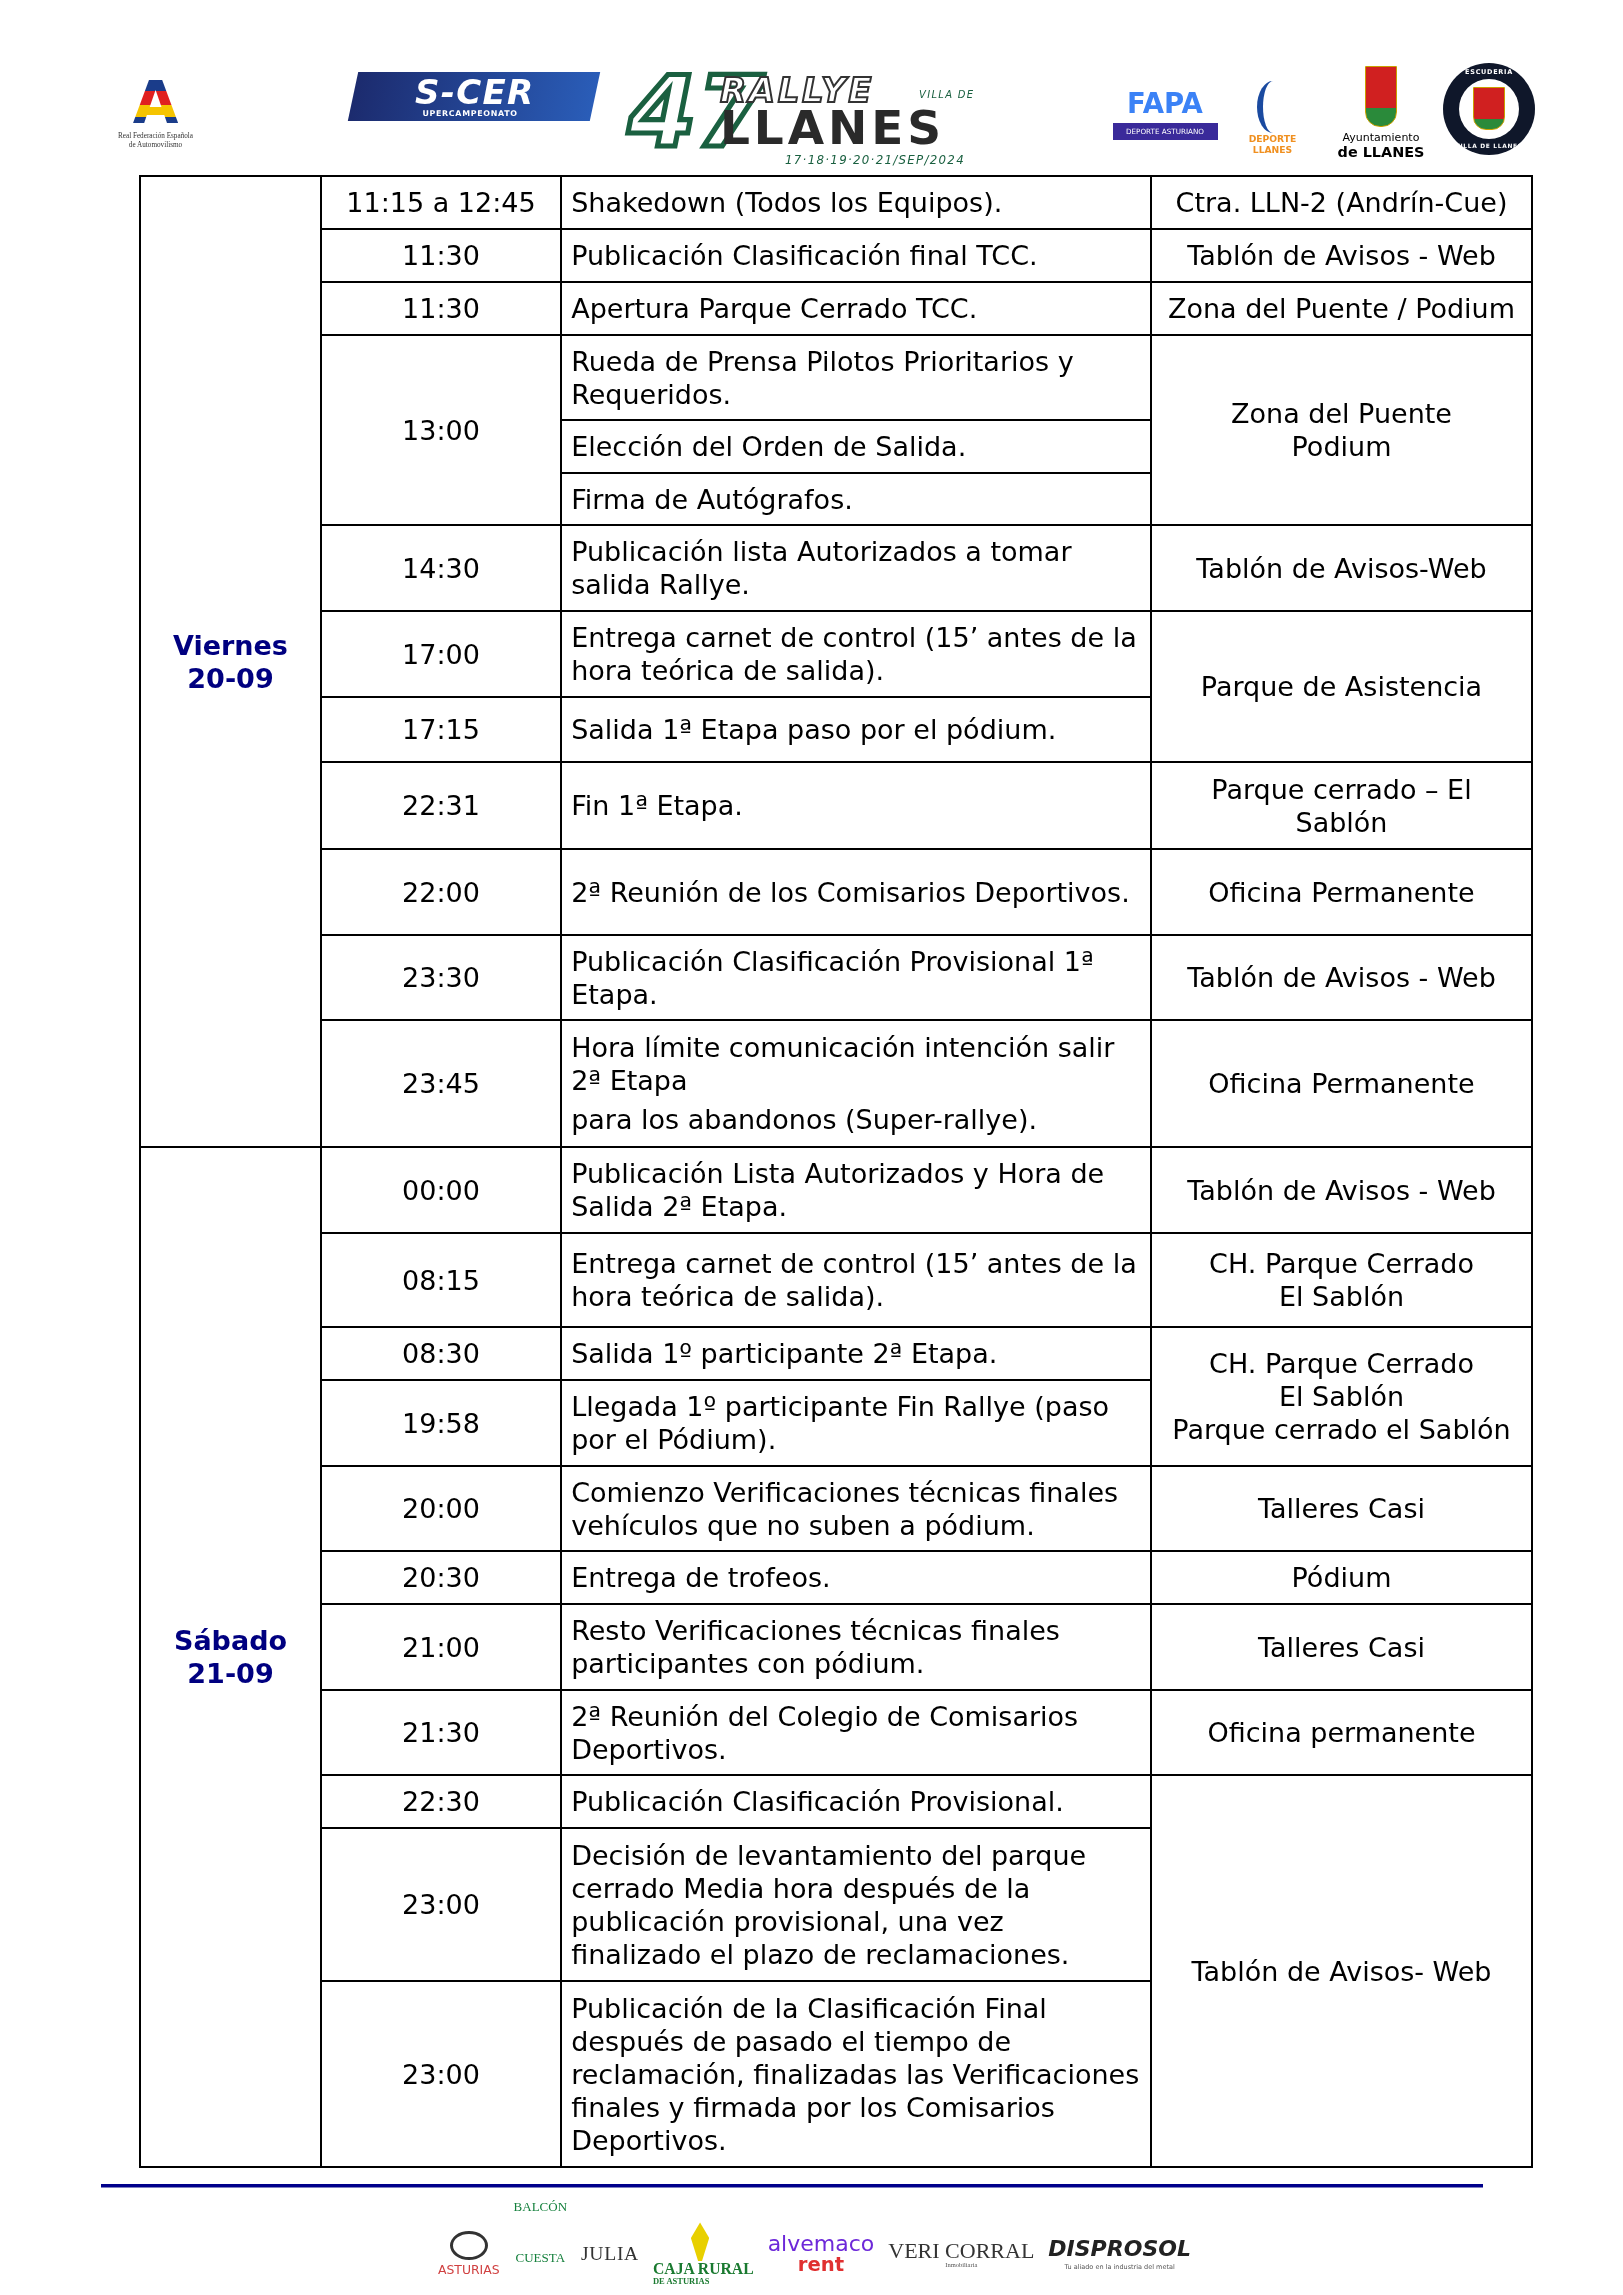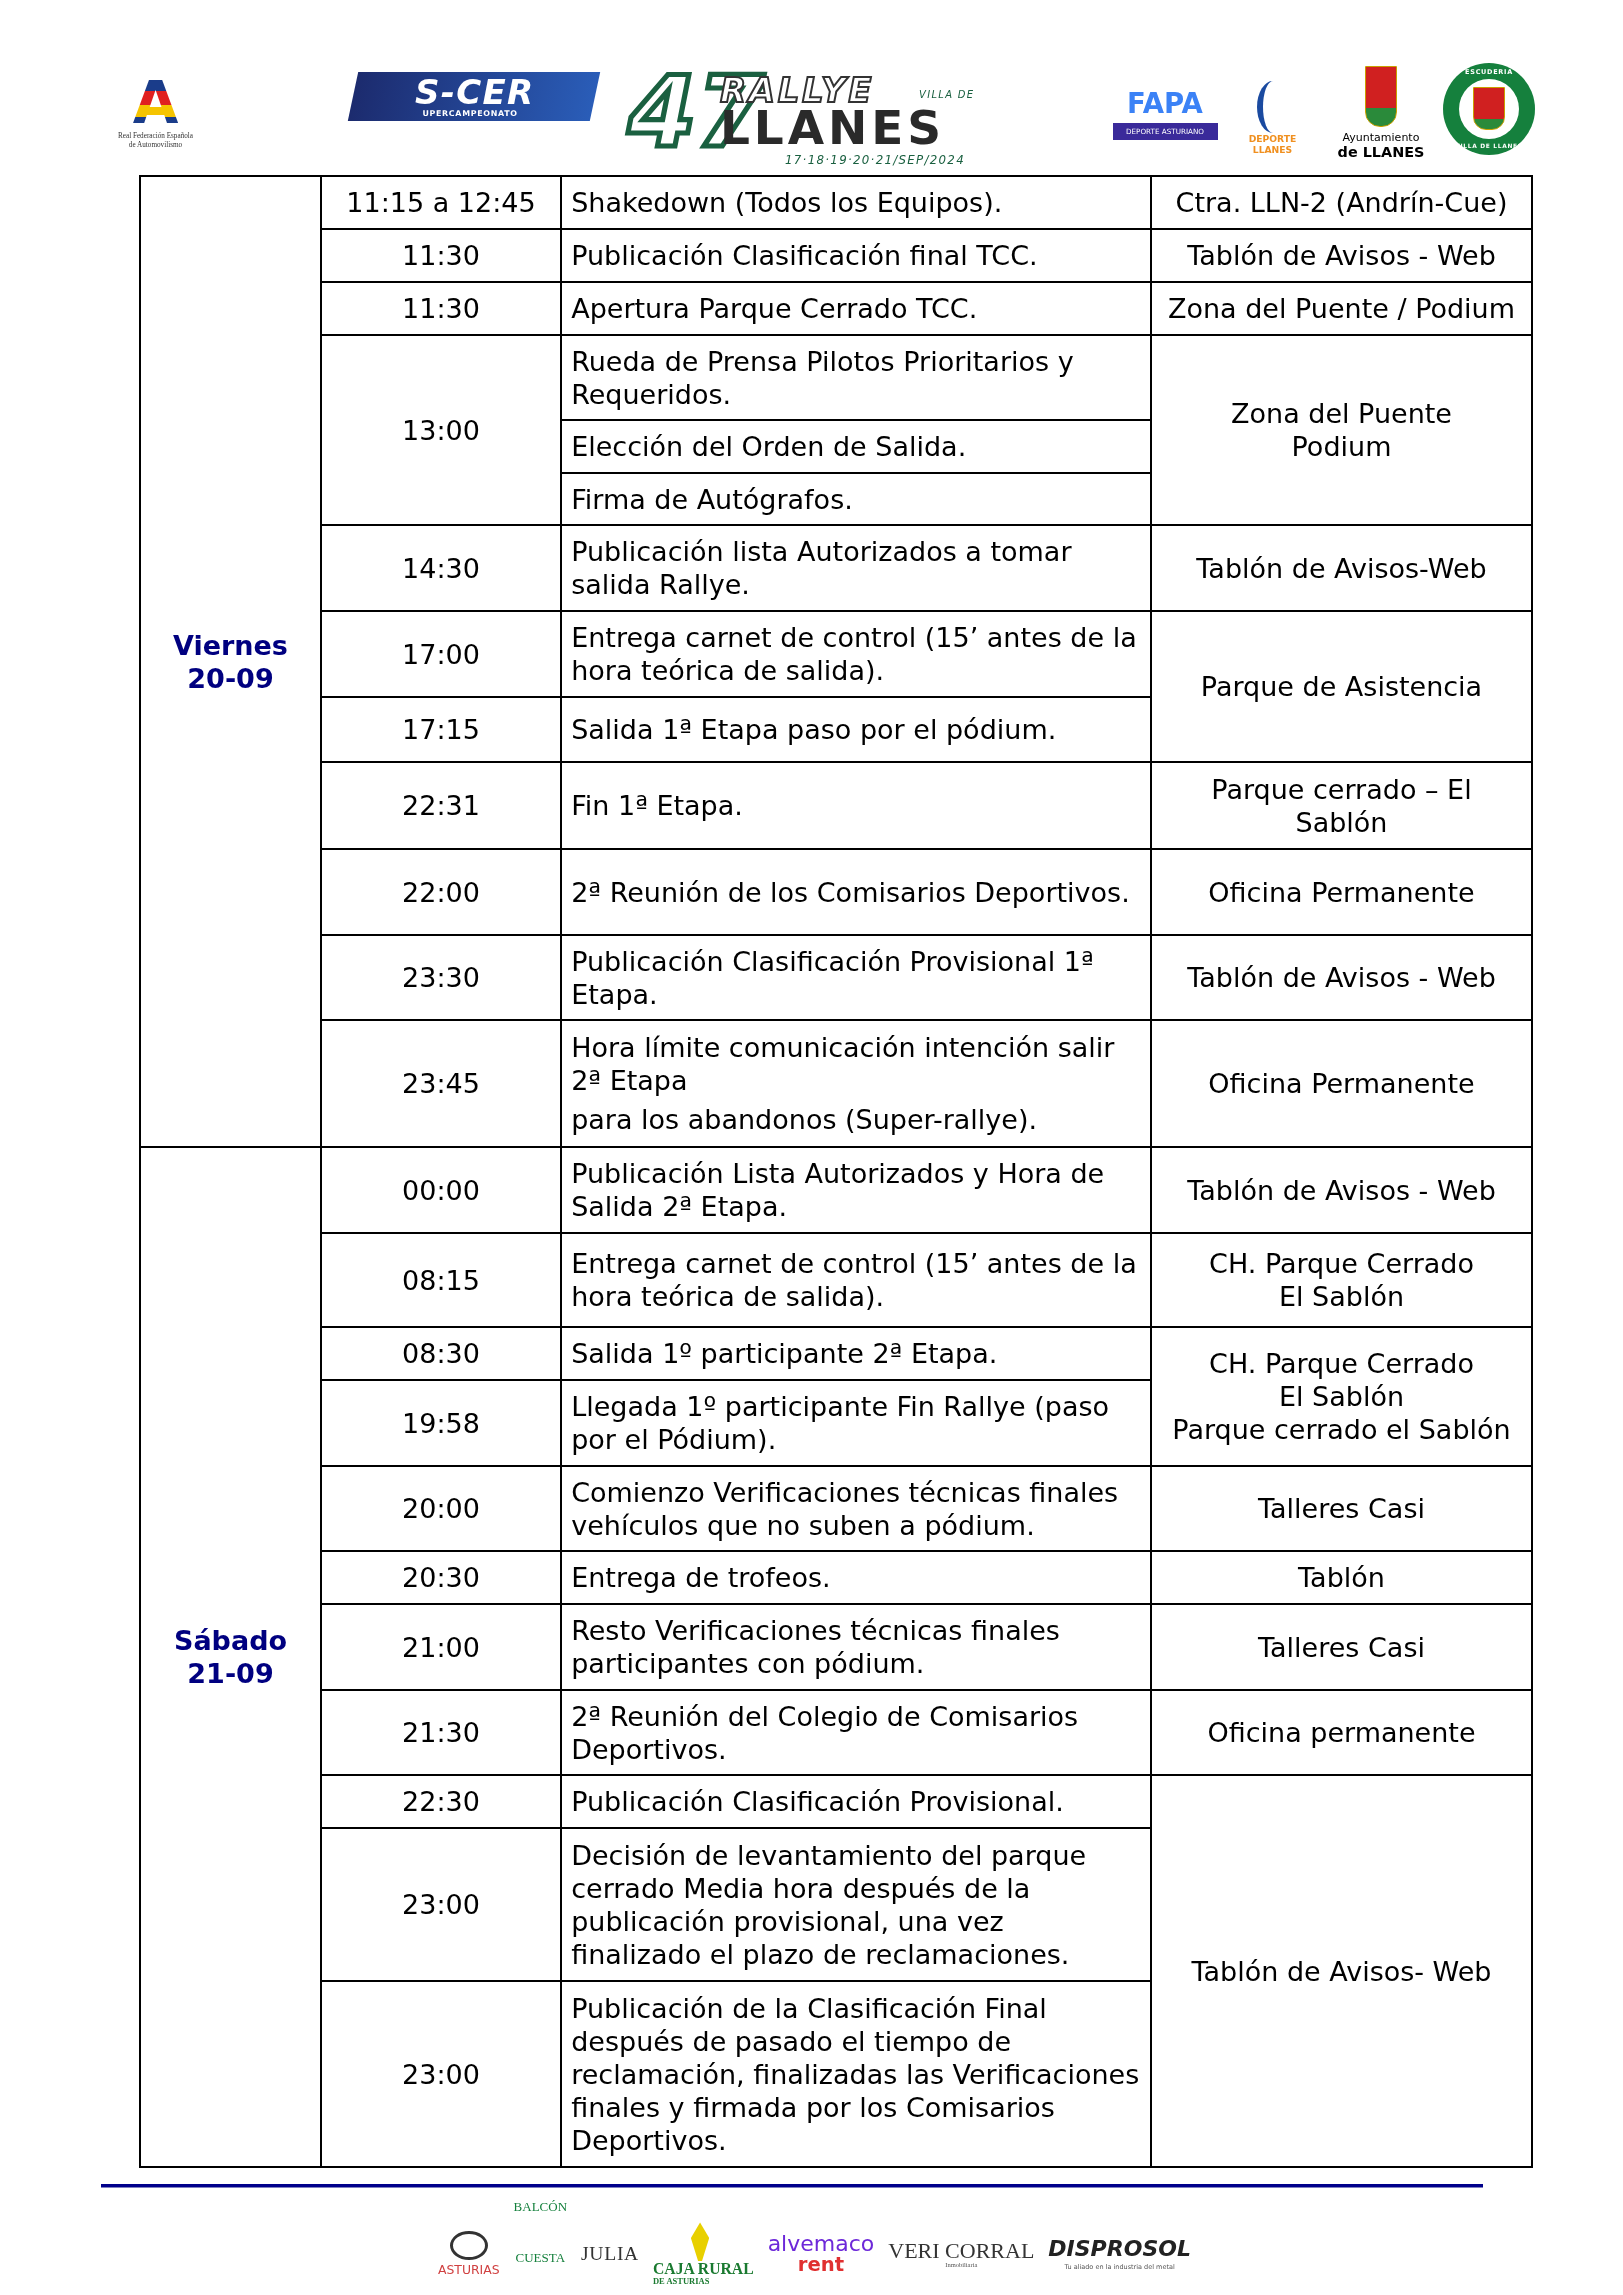--- a/index.html
+++ b/index.html
@@ -28,21 +28,21 @@
   .fapa-top { font-size:27.5px; font-weight:bold; color:#3b82f6; line-height:1; }
   .fapa-bot { margin-top:5.2px; background:#3a2a9a; color:#fff; font-size:7.2px; padding:3.9px 5.2px; width:105px; box-sizing:border-box; }
   .logo-dllanes { left:1243px; top:19.6px; width:59px; height:85px; }
   .dl-swoosh { width:26px; height:52px; border-left:6.5px solid #1a4aa0; border-radius:50% 0 0 50%; }
   .dl-txt { font-size:9.2px; color:#f09020; font-weight:bold; }
   .logo-ayto { left:1335px; top:3.3px; width:92px; height:108px; }
   .ayto-shield { width:30px; height:59px; background:linear-gradient(180deg,#d02020 70%,#2a8a3a 70%); border:1.3px solid #c9a000; border-radius:0 0 15px 15px; }
   .ayto-txt { font-size:11px; color:#000; line-height:1.2; margin-top:3.9px; }
   .ayto-txt b { font-size:14.4px; }
   .logo-escuderia { left:1440px; top:0px; width:98px; height:105px; }
-  .esc-ring { width:92px; height:92px; border-radius:50%; background:#15803d; display:flex; align-items:center; justify-content:center; position:relative; }
+  .esc-ring { width:92px; height:92px; border-radius:50%; background:#0f172a; display:flex; align-items:center; justify-content:center; position:relative; }
   .esc-inner { width:60px; height:60px; border-radius:50%; background:#fff; display:flex; align-items:center; justify-content:center; }
   .esc-shield { width:30px; height:41px; background:linear-gradient(180deg,#d02020 75%,#2a8a3a 75%); border-radius:0 0 13px 13px; border:1.3px solid #c9a000; }
   .esc-t { position:absolute; font-size:6.5px; color:#fff; font-weight:bold; letter-spacing:0.7px; }
 
   table.schedule { position:absolute; left:139px; top:175px; width:1392px; border-collapse:collapse; table-layout:fixed; }
   table.schedule td { border:2.6px solid #000; padding:0 9.2px; vertical-align:middle; font-size:27px; line-height:33px; }
   td.day { text-align:center; font-weight:bold; color:#000080; font-size:28px; line-height:41px; }
   td.time { text-align:center; }
   td.event { text-align:left; }
   td.loc { text-align:center; line-height:41px; }
@@ -226,21 +226,21 @@
       <td class="event">Llegada 1º participante Fin Rallye (paso por el Pódium).</td>
     </tr>
     <tr style="height:85px">
       <td class="time">20:00</td>
       <td class="event">Comienzo Verificaciones técnicas finales vehículos que no suben a pódium.</td>
       <td class="loc">Talleres Casi</td>
     </tr>
     <tr style="height:53px">
       <td class="time">20:30</td>
       <td class="event">Entrega de trofeos.</td>
-      <td class="loc">Tablón</td>
+      <td class="loc">Pódium</td>
     </tr>
     <tr style="height:86px">
       <td class="time">21:00</td>
       <td class="event">Resto Verificaciones técnicas finales participantes con pódium.</td>
       <td class="loc">Talleres Casi</td>
     </tr>
     <tr style="height:85px">
       <td class="time">21:30</td>
       <td class="event">2ª Reunión del Colegio de Comisarios Deportivos.</td>
       <td class="loc">Oficina permanente</td>

